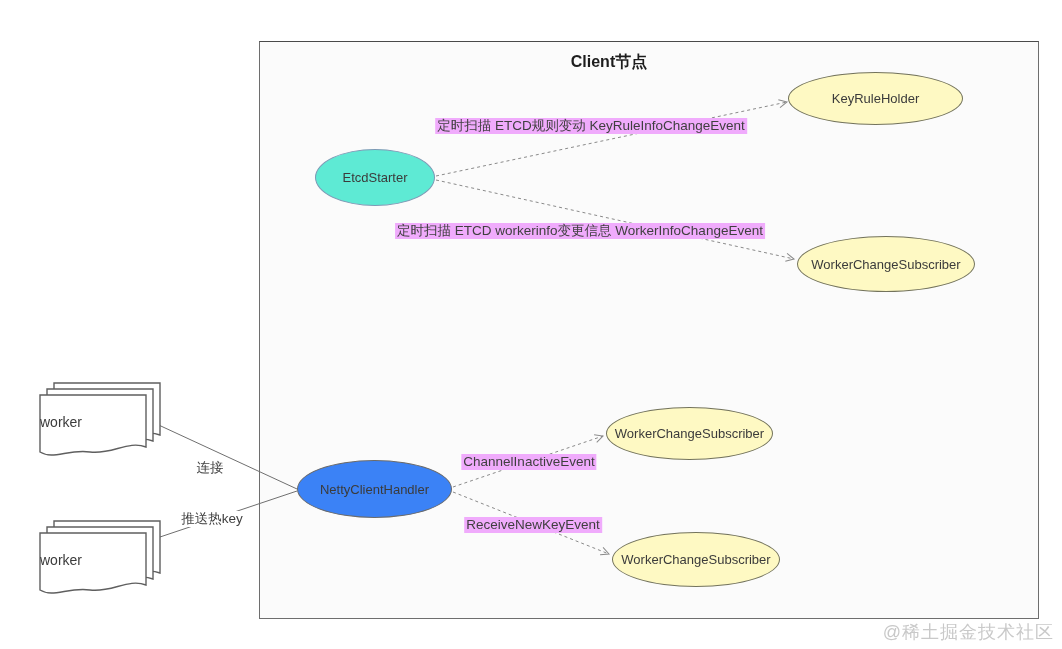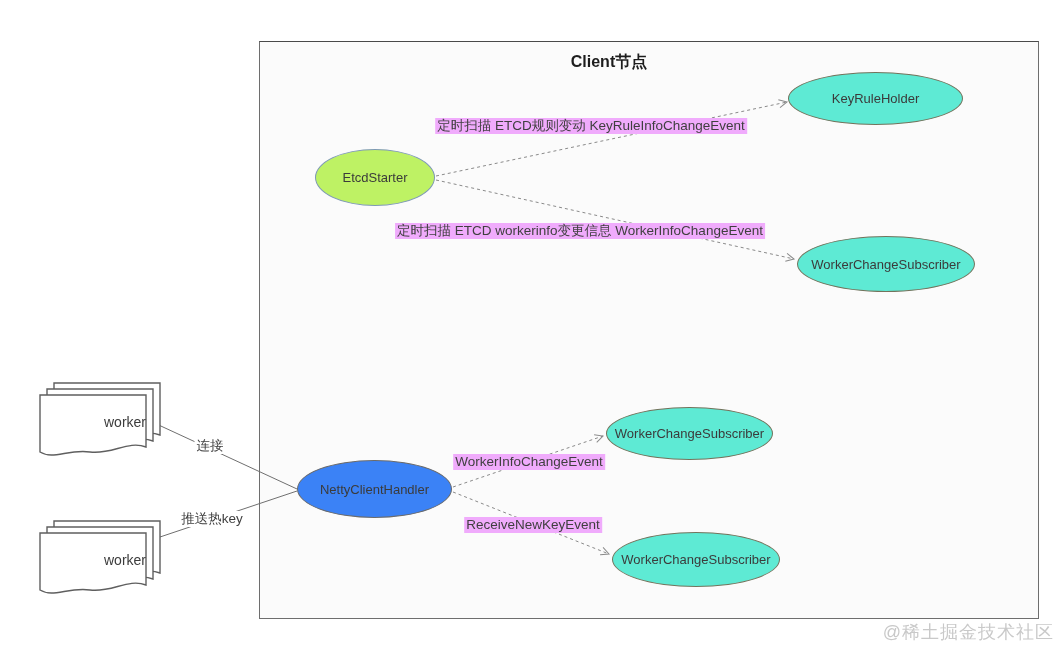--- a/index.html
+++ b/index.html
@@ -29,22 +29,22 @@
   svg.wires{position:absolute;left:0;top:0;z-index:2;}
   
   .node{
     position:absolute;z-index:3;
     border-radius:50%;
     display:flex;align-items:center;justify-content:center;
     font-size:13px;color:#3b3b3b;
     box-sizing:border-box;
     white-space:nowrap;
   }
-  .node.blue{background:#bef264;border:1px solid #7e99b5;}
-  .node.yellow{background:#5eead4;border:1px solid #73735c;}
+  .node.blue{background:#5eead4;border:1px solid #7e99b5;}
+  .node.yellow{background:#fef9c3;border:1px solid #73735c;}
   .node.white{background:#3b82f6;border:1px solid #6b6b6b;}
   .n-etcd{left:315px;top:149px;width:120px;height:57px;}
   .n-krh{left:788px;top:72px;width:175px;height:53px;}
   .n-wcs-top{left:797px;top:236px;width:178px;height:56px;}
   .n-netty{left:297px;top:460px;width:155px;height:58px;}
   .n-wcs-bot{left:606px;top:407px;width:167px;height:53px;}
   .n-rnks{left:612px;top:532px;width:168px;height:55px;}
   
   .edge-label{
     position:absolute;z-index:4;
@@ -53,26 +53,26 @@
     white-space:nowrap;
     background:#f0abfc;
     padding:0 2px;
     line-height:16px;
   }
   .edge-label.outside{background:#ffffff;}
   .el-1{left:591px;top:118px;}
   .el-2{left:580px;top:223px;}
   .el-3{left:529px;top:454px;}
   .el-4{left:533px;top:517px;text-align:right;}
-  .el-5{left:210px;top:438px;}
+  .el-5{left:210px;top:460px;}
   .el-6{left:212px;top:511px;}
   
   .worker-label{
     position:absolute;z-index:4;
-    width:106px;text-align:right;
+    width:106px;text-align:left;
     font-size:14px;color:#3b3b3b;
   }
   .wl-top{left:40px;top:414px;}
   .wl-bot{left:40px;top:552px;}
   
   .watermark{
     position:absolute;z-index:5;
     right:8px;top:620px;
     font-size:18px;color:#c9c9c9;
     letter-spacing:1px;
@@ -133,21 +133,21 @@
   </div>
   <div class="node yellow n-wcs-bot">
     <span>WorkerChangeSubscriber</span>
   </div>
   <div class="node yellow n-rnks">
     <span>WorkerChangeSubscriber</span>
   </div>
 
   <div class="edge-label el-1">定时扫描 ETCD规则变动 KeyRuleInfoChangeEvent</div>
   <div class="edge-label el-2">定时扫描 ETCD workerinfo变更信息 WorkerInfoChangeEvent</div>
-  <div class="edge-label el-3">WorkerInfoChangeEvent</div>
+  <div class="edge-label el-3">ChannelInactiveEvent</div>
   <div class="edge-label el-4">ReceiveNewKeyEvent</div>
   <div class="edge-label outside el-5">连接</div>
   <div class="edge-label outside el-6">推送热key</div>
 
   <div class="worker-label wl-top">worker</div>
   <div class="worker-label wl-bot">worker</div>
 
   <div class="watermark">@稀土掘金技术社区</div>
 </div>
 

